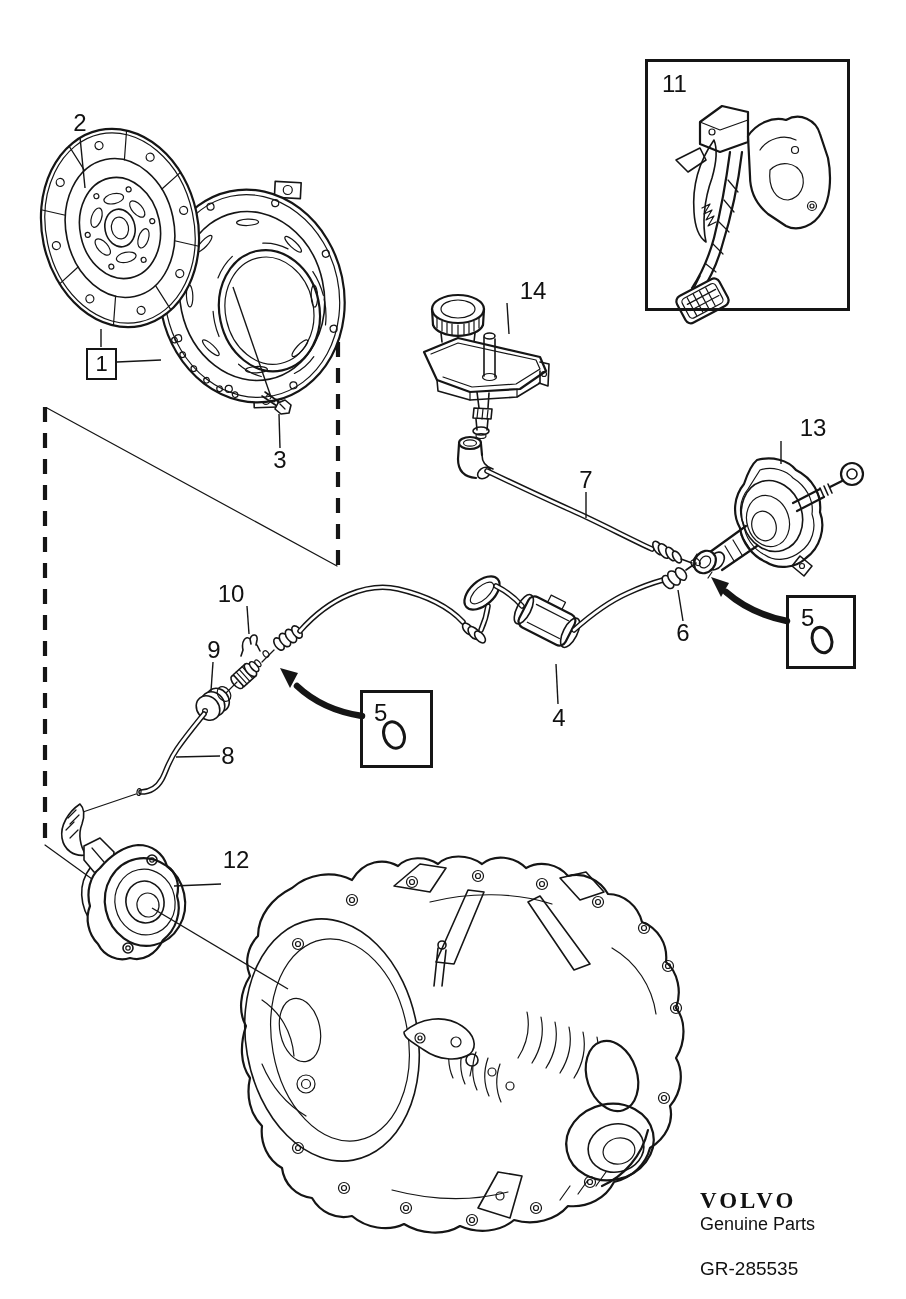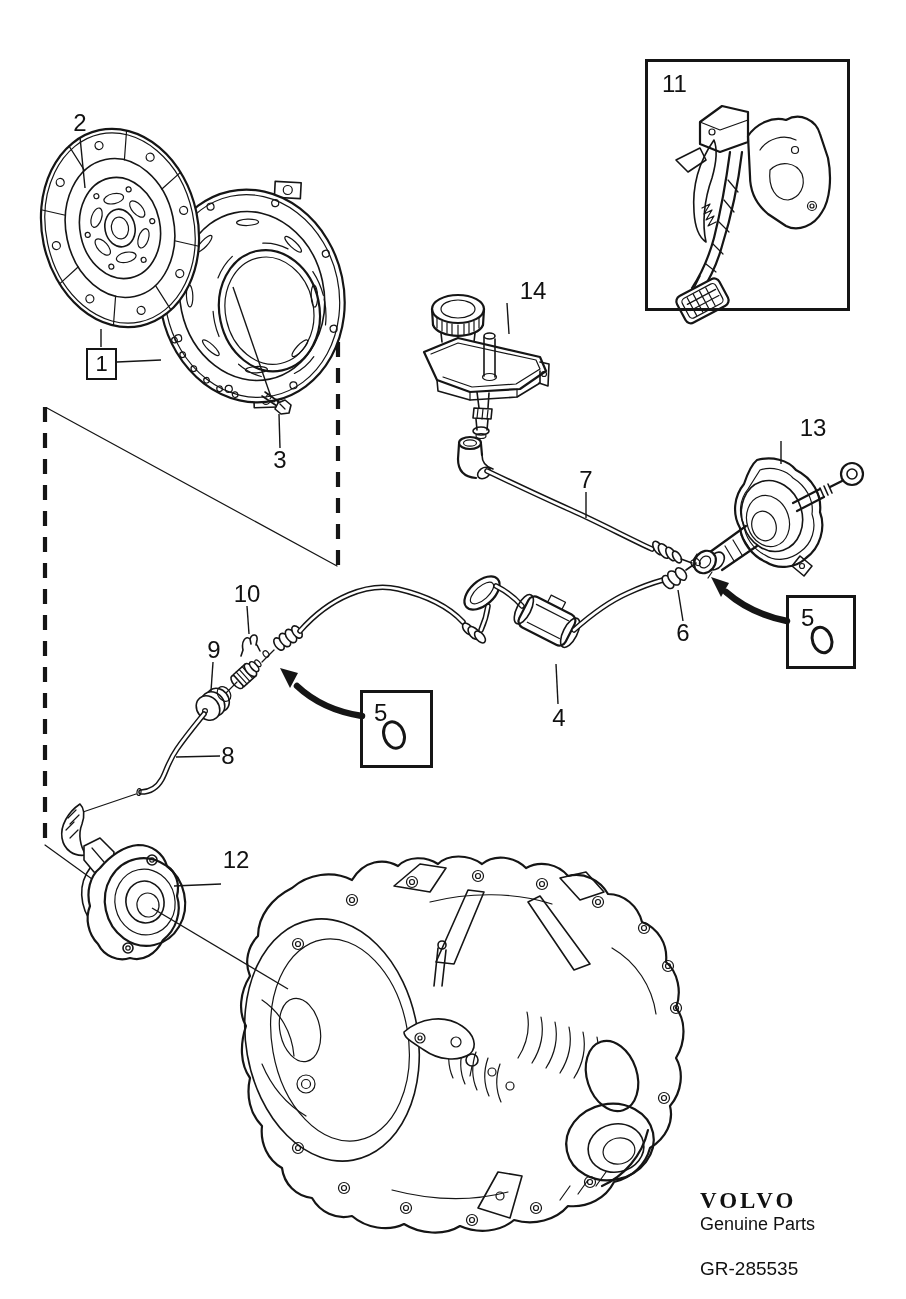--- a/index.html
+++ b/index.html
@@ -500,21 +500,21 @@
   <span class="num" style="left:12px;top:8px;">5</span>
 </div>
 
 <div class="lbl" style="left:80px;top:123px;">2</div>
 <div class="lbl" style="left:280px;top:460px;">3</div>
 <div class="lbl" style="left:559px;top:718px;">4</div>
 <div class="lbl" style="left:683px;top:633px;">6</div>
 <div class="lbl" style="left:586px;top:480px;">7</div>
 <div class="lbl" style="left:228px;top:756px;">8</div>
 <div class="lbl" style="left:214px;top:650px;">9</div>
-<div class="lbl" style="left:247px;top:594px;">10</div>
+<div class="lbl" style="left:231px;top:594px;">10</div>
 <div class="lbl" style="left:236px;top:860px;">12</div>
 <div class="lbl" style="left:781px;top:428px;margin-left:32px;">13</div>
 <div class="lbl" style="left:511px;top:291px;margin-left:22px;">14</div>
 
 <div class="brandblock" style="left:700px;top:1188px;width:160px;">
   <div class="brand">VOLVO</div>
   <div class="genuine">Genuine Parts</div>
   <div class="docnum">GR-285535</div>
 </div>
 

